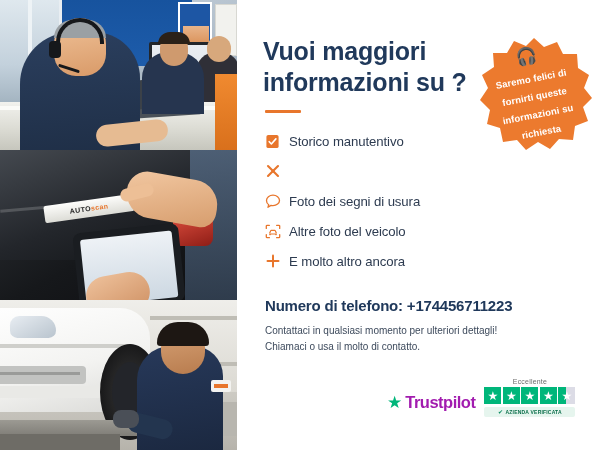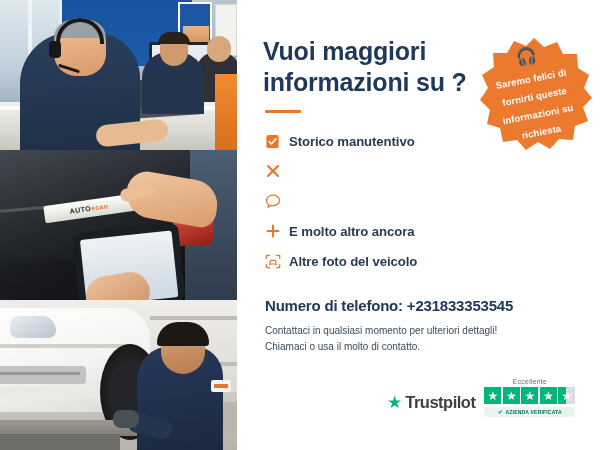--- a/index.html
+++ b/index.html
@@ -248,21 +248,20 @@
     font-size: 9.5px; font-weight: 700; line-height: 1.32;
     letter-spacing: .1px;
   }
 
   
   .features { list-style: none; margin: 0 0 0 2px; }
   .feat {
     display: flex; align-items: center;
     height: 28px;
     margin-bottom: 2px;
-    font-weight: bold;
   }
   .feat .ico {
     width: 24px; flex: 0 0 24px;
     display: flex; align-items: center; justify-content: flex-start;
     color: #e8762c;
   }
   .feat .lbl {
     font-size: 13.2px;
     color: #2d3b50;
     letter-spacing: -.1px;
@@ -281,21 +280,21 @@
   }
 
   
   .tp {
     position: absolute;
     left: 150px; bottom: 33px;
     display: flex; align-items: flex-end; gap: 9px;
   }
   .tp-logo { display: flex; align-items: center; gap: 3px; padding-bottom: 5px; }
   .tp-logo .st { color: #00b67a; font-size: 17px; line-height: 1; }
-  .tp-logo .wm { font-size: 16.5px; font-weight: 700; color: #404040; letter-spacing: -.5px; }
+  .tp-logo .wm { font-size: 16.5px; font-weight: 700; color: #a21caf; letter-spacing: -.5px; }
   .tp-right { text-align: center; }
   .tp-rating { font-size: 7px; color: #6b6b6b; margin-bottom: 2px; letter-spacing: .2px; }
   .tp-stars { display: flex; gap: 1.5px; }
   .tp-stars .sq {
     width: 17px; height: 17px;
     background: #00b67a;
     display: flex; align-items: center; justify-content: center;
     color: #fff; font-size: 12px; line-height: 1;
   }
   .tp-stars .sq.half { background: linear-gradient(90deg,#00b67a 50%,#dcdce6 50%); }
@@ -423,52 +422,53 @@
             </svg>
         </span>
       </li>
 
       <li class="feat">
         <span class="ico">
           <svg width="16" height="15" viewBox="0 0 16 15">
               <path d="M8 1.2c3.6 0 6.5 2.3 6.5 5.2S11.6 11.6 8 11.6c-.7 0-1.4-.1-2-.25L3 13.3l.7-2.5C2.2 9.85 1.5 8.5 1.5 6.4 1.5 3.5 4.4 1.2 8 1.2z" fill="none" stroke="#e8762c" stroke-width="1.3" stroke-linejoin="round"></path>
             </svg>
         </span>
-      </li>
-
-      <li class="feat">
-        <span class="ico">
-          <svg width="16" height="16" viewBox="0 0 16 16">
-              <g stroke="#e8762c" stroke-width="2" stroke-linecap="round">
-                <path d="M8 2.5v11"></path>
-                <path d="M2.5 8h11"></path>
-              </g>
-            </svg>
-        </span>
-        <span class="lbl">E molto altro ancora</span>
+        <span class="lbl">Foto dei segni di usura</span>
       </li>
 
       <li class="feat">
         <span class="ico">
           <svg width="16" height="15" viewBox="0 0 16 15">
               <g stroke="#e8762c" stroke-width="1.3" fill="none" stroke-linecap="round">
                 <path d="M1.3 4.4V2.1c0-.5.4-.8.8-.8h2.3"></path>
                 <path d="M14.7 4.4V2.1c0-.5-.4-.8-.8-.8h-2.3"></path>
                 <path d="M1.3 10.6v2.3c0 .5.4.8.8.8h2.3"></path>
                 <path d="M14.7 10.6v2.3c0 .5-.4.8-.8.8h-2.3"></path>
               </g>
               <path d="M4.2 9.4h7.6v1.4c0 .3-.2.5-.5.5h-.6c-.3 0-.5-.2-.5-.5v-.4H5.8v.4c0 .3-.2.5-.5.5h-.6c-.3 0-.5-.2-.5-.5V9.4z" fill="#e8762c"></path>
               <path d="M4.6 9.2l1-2.3c.1-.3.4-.5.7-.5h3.4c.3 0 .6.2.7.5l1 2.3" fill="none" stroke="#e8762c" stroke-width="1.2" stroke-linejoin="round"></path>
             </svg>
         </span>
         <span class="lbl">Altre foto del veicolo</span>
       </li>
+
+      <li class="feat">
+        <span class="ico">
+          <svg width="16" height="16" viewBox="0 0 16 16">
+              <g stroke="#e8762c" stroke-width="2" stroke-linecap="round">
+                <path d="M8 2.5v11"></path>
+                <path d="M2.5 8h11"></path>
+              </g>
+            </svg>
+        </span>
+        <span class="lbl">E molto altro ancora</span>
+      </li>
     </ul>
 
-    <div class="phone">Numero di telefono: +231833353545</div>
+    <div class="phone">Numero di telefono: +174456711223</div>
 
     <div class="sub">
       <div>Contattaci in qualsiasi momento per ulteriori dettagli!</div>
       <div>Chiamaci o usa il molto di contatto.</div>
     </div>
 
     <div class="tp">
       <div class="tp-logo">
         <span class="st">★</span>
         <span class="wm">Trustpilot</span>

